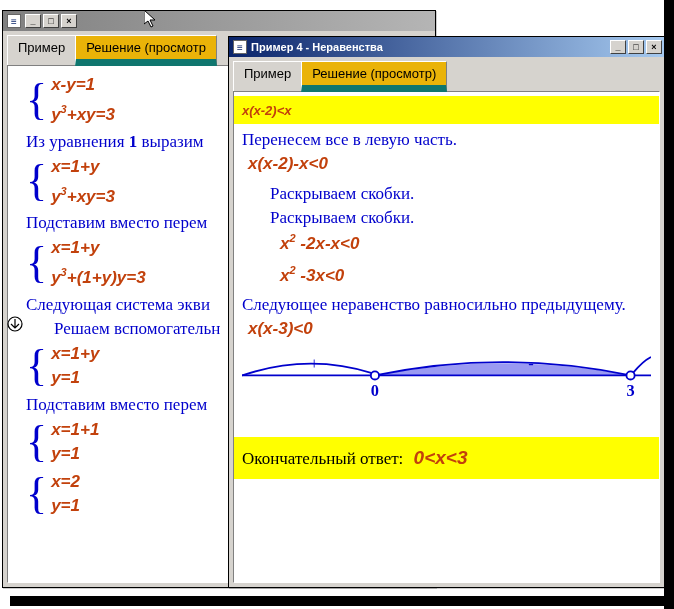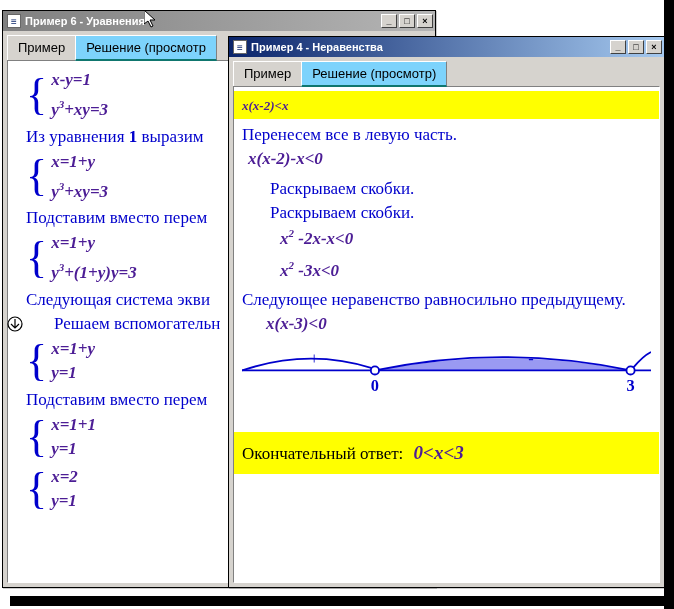--- a/index.html
+++ b/index.html
@@ -55,35 +55,35 @@
 .tab {
   padding: 4px 10px;
   border: 1px solid #808080;
   border-bottom: none;
   background: #d6d3ce;
   border-top-color: #fff;
   border-left-color: #fff;
   margin-right: -1px;
   cursor: default;
 }
-.tab.active { background: #7dd3fc; position: relative; z-index: 2; border-bottom: 2px solid #0f766e; margin-bottom: -1px; }
+.tab.active { background: #eab308; position: relative; z-index: 2; border-bottom: 7px solid #0f766e; margin-bottom: -1px; }
 .content {
   flex: 1;
   background: #fff;
   margin: 0 4px 4px 4px;
   border: 1px solid;
   border-color: #808080 #fff #fff #808080;
   padding: 4px 8px;
   overflow: hidden;
   font-size: 17px;
   color: #000;
   position: relative;
 }
 
-.math { color: #4c1d95; font-style: italic; font-family: Liberation Serif, serif; font-weight: bold; }
+.math { color: #c2410c; font-style: italic; font-family: Liberation Sans, sans-serif; font-weight: bold; }
 .plain { color: #0000cc; font-style: normal; }
 
 .brace-block {
   display: flex;
   align-items: center;
   margin: 4px 0 6px 10px;
 }
 .brace {
   font-size: 44px;
   line-height: 44px;
@@ -136,21 +136,20 @@
 .fg .content { padding-right: 8px; }
 .txt-line { margin: 4px 0; }
 .math-line { margin: 4px 0 10px 10px; }
 </style>
 </head>
 <body>
 
 <div class="window win-bg">
   <div class="titlebar inactive">
     <span class="title-icon">≡</span>
-    <span class="title-text">Пример 6 - Уравнения</span>
     <div class="title-btns">
       <div class="title-btn">_</div>
       <div class="title-btn">□</div>
       <div class="title-btn">×</div>
     </div>
   </div>
   <div class="tabs">
     <div class="tab">Пример</div>
     <div class="tab active">Решение (просмотр</div>
   </div>
@@ -225,21 +224,21 @@
     <div class="hl-yellow">
       <span class="math" style="font-size:13px">x(x-2)&lt;x</span>
     </div>
     <div class="plain txt-line">Перенесем все в левую часть.</div>
     <div class="math math-line" style="margin-left:6px">x(x-2)-x&lt;0</div>
     <div class="plain txt-line ind">Раскрываем скобки.</div>
     <div class="plain txt-line ind">Раскрываем скобки.</div>
     <div class="math math-line ind"><i>x</i><span class="sup">2</span> -2<i>x</i>-<i>x</i>&lt;0</div>
     <div class="math math-line ind"><i>x</i><span class="sup">2</span> -3<i>x</i>&lt;0</div>
     <div class="plain txt-line">Следующее неравенство равносильно предыдущему.</div>
-    <div class="math math-line" style="margin-left:24px">x(x-3)&lt;0</div>
+    <div class="math math-line" style="margin-left:6px">x(x-3)&lt;0</div>
 
     <svg class="plot" viewBox="0 0 400 50">
       <path d="M130 20 Q 255 -4 380 20 L 380 20 L 130 20 Z" fill="#9a9af2" stroke="none"></path>
       <path d="M0 20 Q 65 -2 128 18" stroke="#00c" fill="none" stroke-width="1.8"></path>
       <path d="M130 20 Q 255 -6 380 20" stroke="#00c" fill="none" stroke-width="1.8"></path>
       <path d="M382 18 Q 392 6 400 2" stroke="#00c" fill="none" stroke-width="1.8"></path>
       <line x1="0" y1="20" x2="400" y2="20" stroke="#00c" stroke-width="1.8"></line>
       <circle cx="130" cy="20" r="4" fill="#fff" stroke="#00c" stroke-width="1.8"></circle>
       <circle cx="380" cy="20" r="4" fill="#fff" stroke="#00c" stroke-width="1.8"></circle>
       <text x="65" y="14" fill="#00c" font-size="16" font-style="italic" font-family="serif">+</text>

